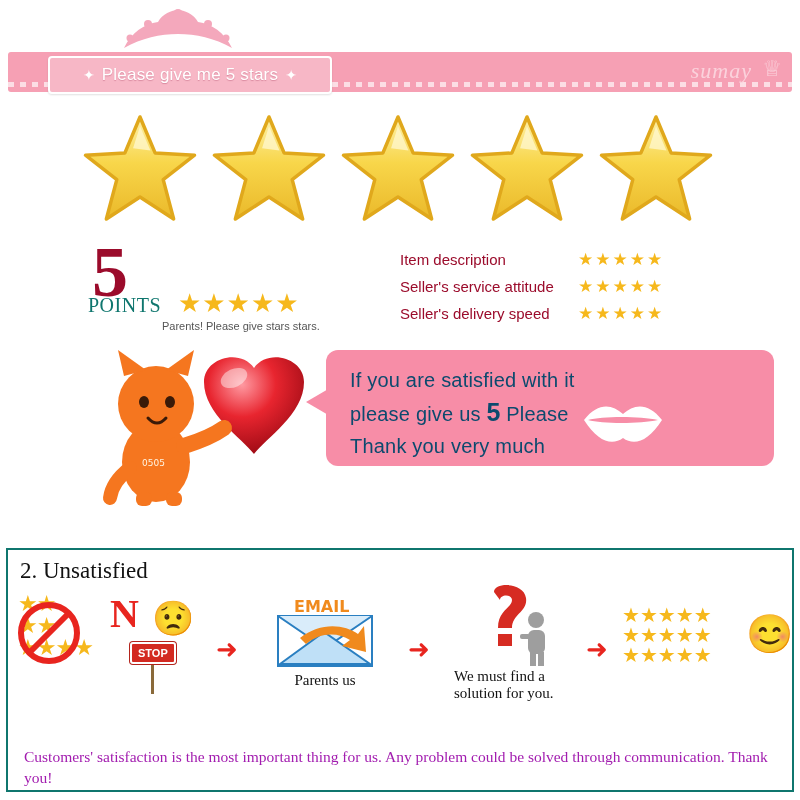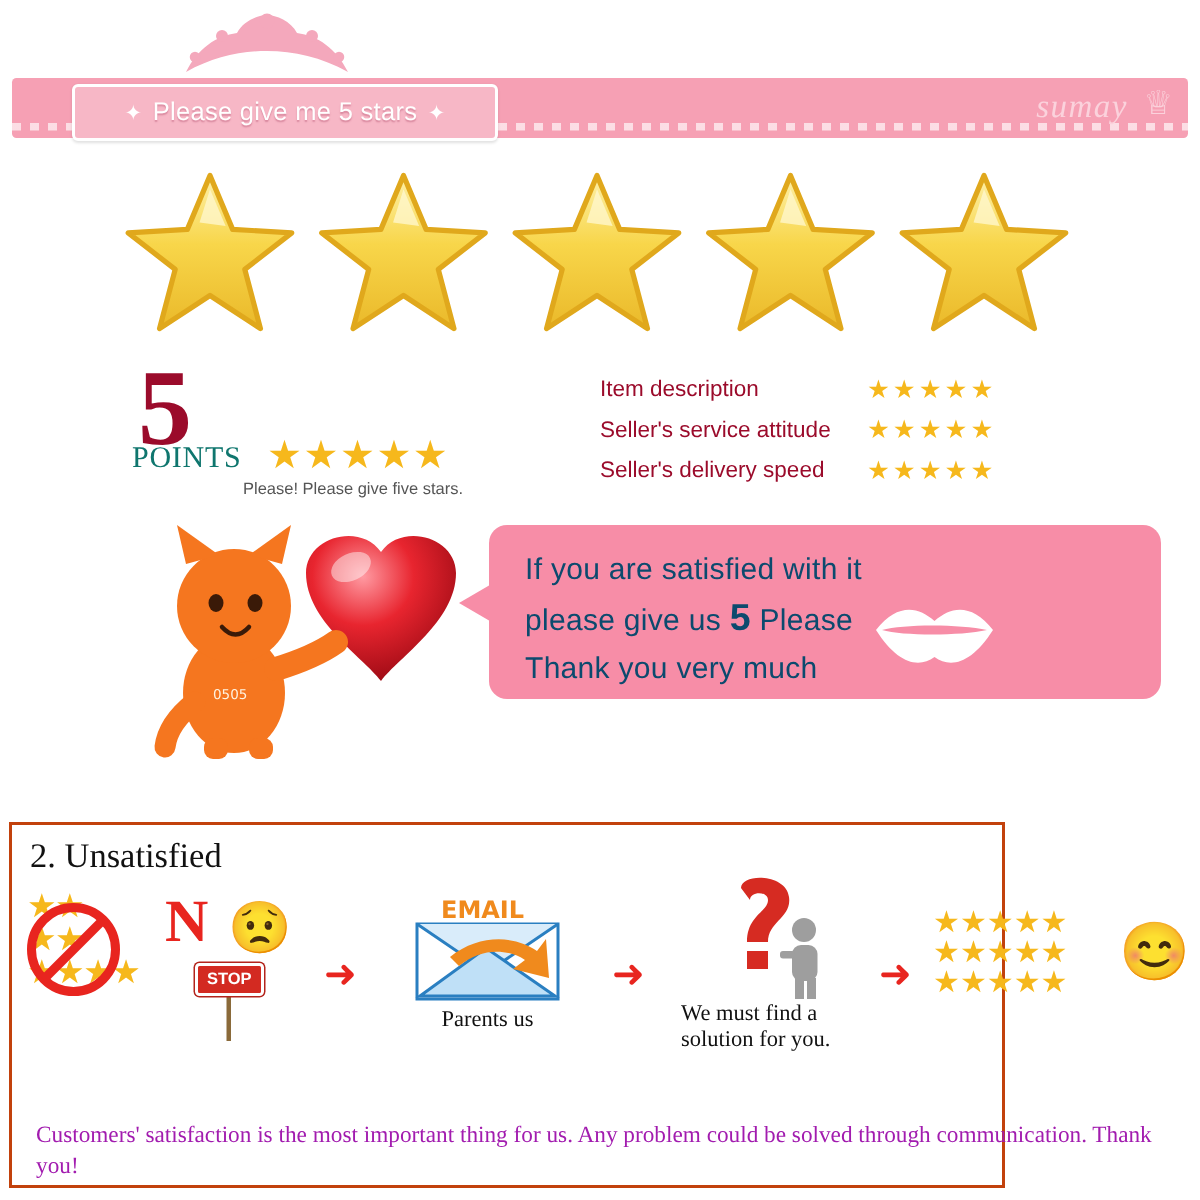--- a/index.html
+++ b/index.html
@@ -208,23 +208,23 @@
     top: 0px;
     width: 240px;
     height: 168px;
   }
 
   
   .panel {
     position: absolute;
     left: 6px;
     top: 548px;
-    width: 664px;
+    width: 788px;
     height: 244px;
-    border: 2px solid #c2410c;
+    border: 2px solid #0f766e;
     box-sizing: border-box;
     background: #fff;
   }
   .panel-title {
     font-family: "Liberation Serif", serif;
     font-size: 23px;
     color: #111;
     padding: 8px 0 0 12px;
   }
   .flow {
@@ -352,21 +352,21 @@
       <path d="M50 4 L63 35 L97 37 L70 58 L79 92 L50 73 L21 92 L30 58 L3 37 L37 35 Z" fill="url(#gstar)" stroke="#e0a81c" stroke-width="3" stroke-linejoin="round"></path>
       <path d="M50 12 L59 33 L44 31 Z" fill="#fff8d2" opacity=".75"></path>
     </svg>
   </div>
 </div>
 
 <div class="points-row">
   <div class="five-num">5</div>
   <div class="points-word">POINTS</div>
   <div class="points-stars">★★★★★</div>
-  <div class="points-note">Please! Please give five stars.</div>
+  <div class="points-note">Parents! Please give stars stars.</div>
 
   <div class="criteria">
     <div class="row">
       <div class="label">Item description</div>
       <div class="stars">★★★★★</div>
     </div>
     <div class="row">
       <div class="label">Seller's service attitude</div>
       <div class="stars">★★★★★</div>
     </div>

